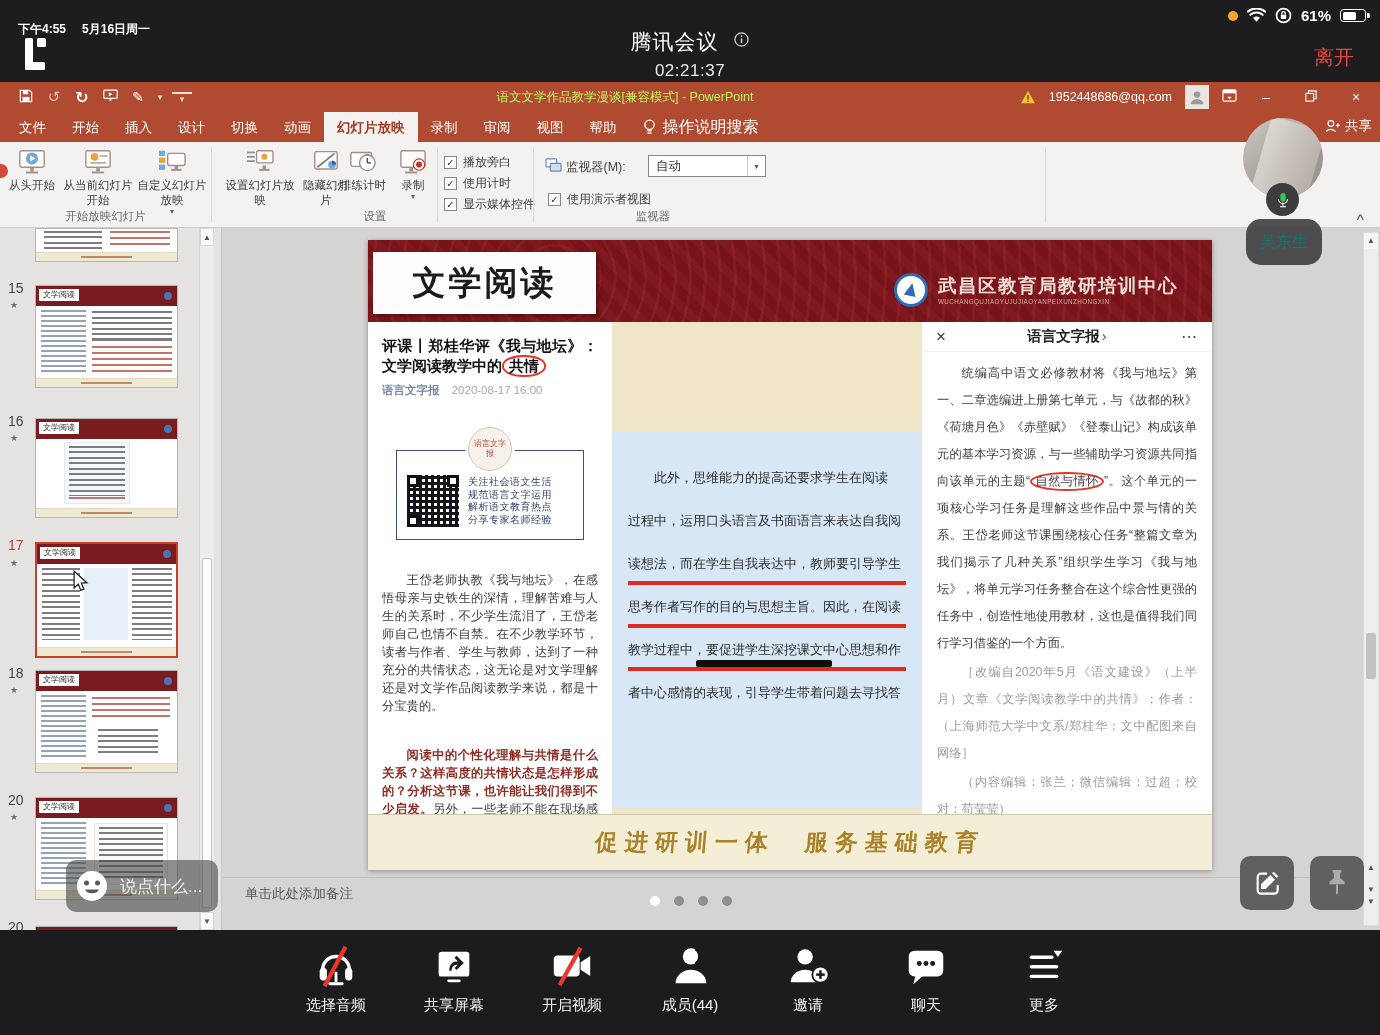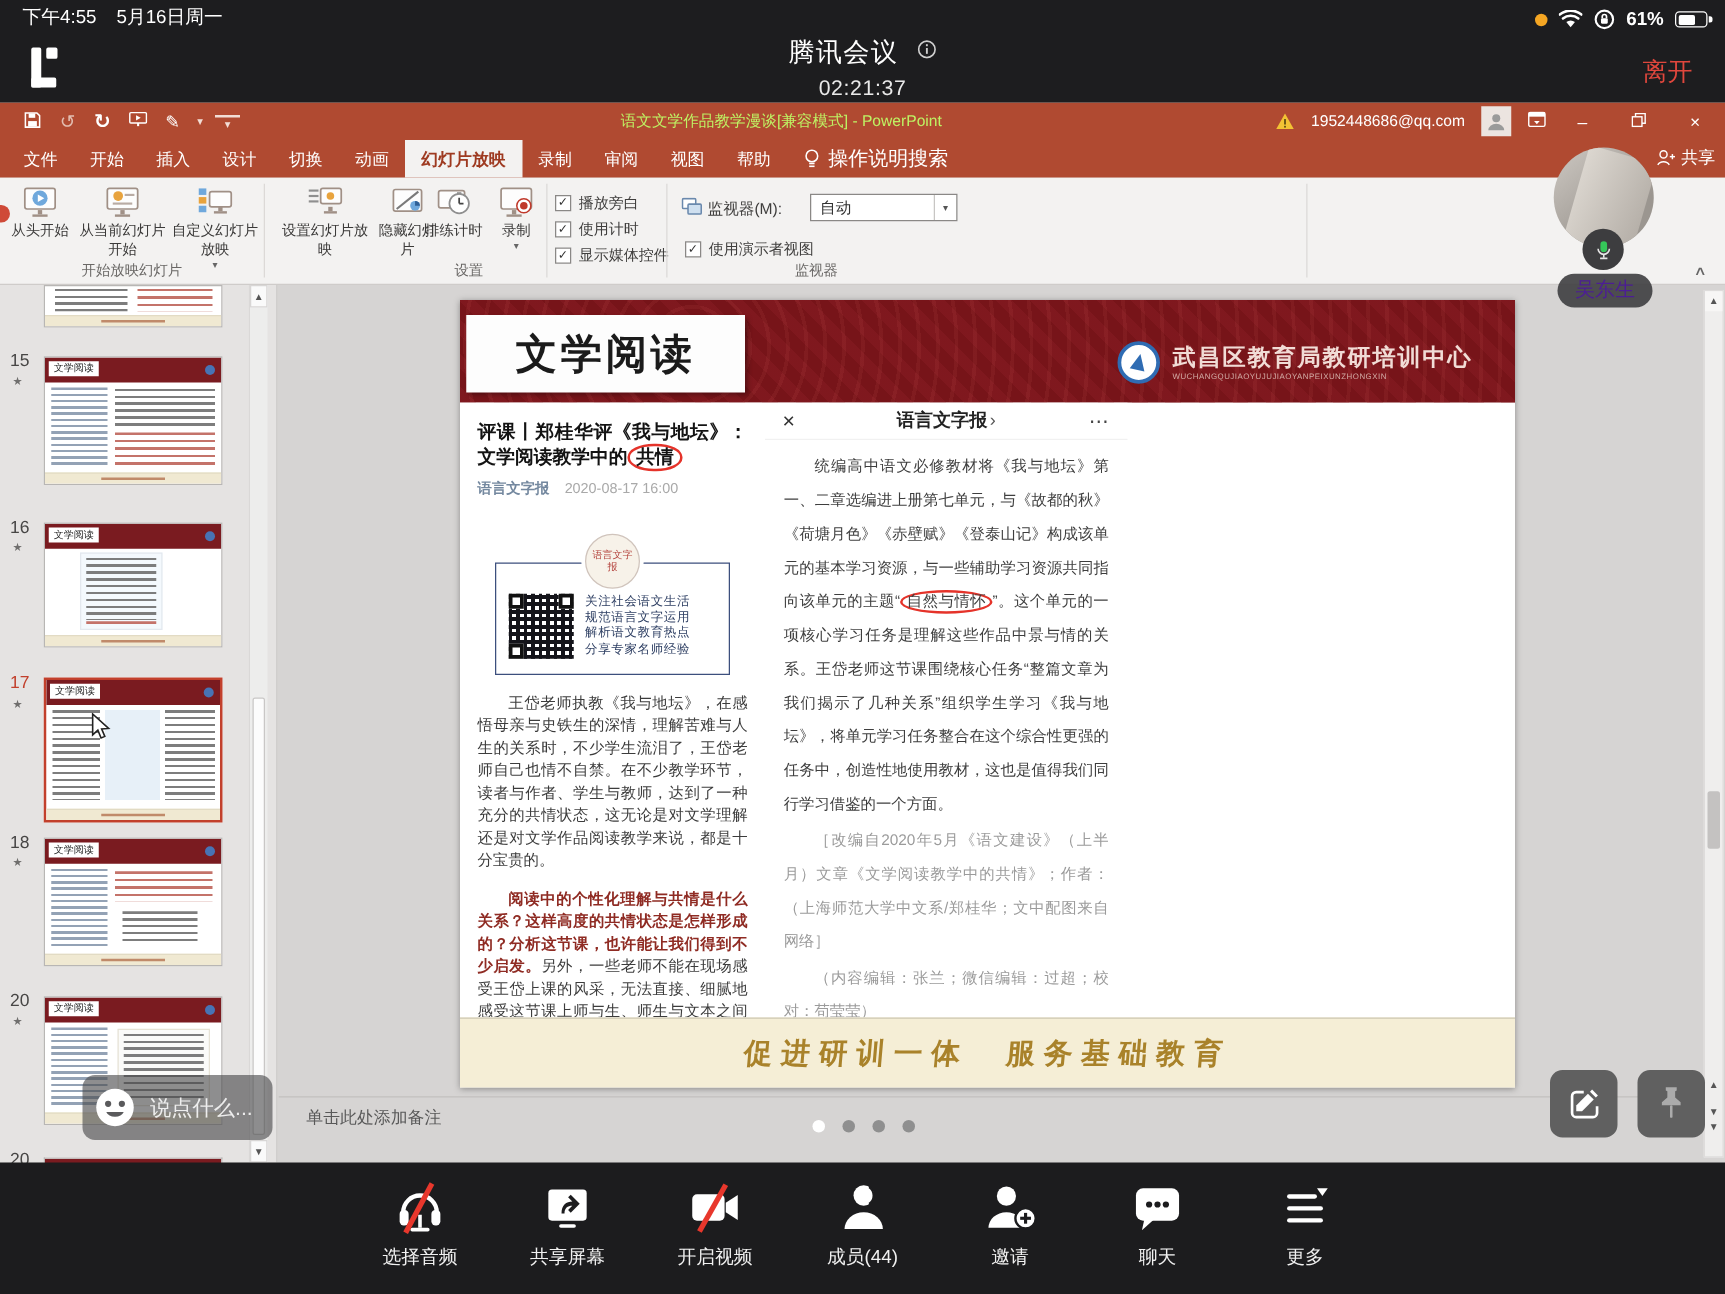--- a/index.html
+++ b/index.html
@@ -2,21 +2,21 @@
 <html><head>
 <meta charset="utf-8">
 <style>
   *{margin:0;padding:0;box-sizing:border-box}
   html,body{background:#333}
   body{font-family:"Liberation Sans","DejaVu Sans",sans-serif}
   #app{position:relative;width:1380px;height:1035px;background:#d8d6d5;overflow:hidden;margin:0 auto}
 
   
   .topbar{position:absolute;left:0;top:0;width:100%;height:82px;background:#1d1d1f;color:#fff;z-index:50}
-  .st-left{position:absolute;left:18px;top:4px;display:flex;gap:16px;font-size:15px;font-weight:normal}
+  .st-left{position:absolute;left:18px;top:21px;display:flex;gap:16px;font-size:12px;font-weight:bold}
   .st-right{position:absolute;right:14px;top:7px;display:flex;align-items:center;gap:9px;font-size:15px;font-weight:bold}
   .rec-dot{width:10px;height:10px;border-radius:50%;background:#f5a623;display:inline-block}
   .batt{position:relative;width:26px;height:13px;border:1.6px solid #fff;border-radius:3.5px}
   .batt i{position:absolute;left:1.5px;top:1.5px;bottom:1.5px;width:58%;background:#fff;border-radius:1.5px}
   .batt::after{content:"";position:absolute;right:-4.5px;top:2.8px;width:2.8px;height:5.4px;background:#fff;border-radius:0 2px 2px 0}
   .app-logo{position:absolute;left:25px;top:38px;width:23px;height:32px}
   .app-logo i{position:absolute;background:#fff;border-radius:1.5px}
   .lg-a{left:0;top:0;width:8px;height:32px}
   .lg-b{left:0;bottom:0;width:20px;height:8px}
   .lg-c{left:12px;top:0;width:9px;height:9px}
@@ -61,21 +61,21 @@
   .mon-label{position:absolute;left:566px;top:17px;font-size:12.5px;color:#3f3e3d}
   .mon-dd{position:absolute;left:648px;top:13px;width:118px;height:22px;background:#fff;border:1px solid #8a8886;font-size:12.5px;color:#333;display:flex;align-items:center;padding-left:7px;cursor:pointer}
   .mon-dd .arr{position:absolute;right:0;top:0;bottom:0;width:18px;border-left:1px solid #c8c6c4;display:flex;align-items:center;justify-content:center;font-size:8px;color:#555}
   .collapse-ribbon{position:absolute;right:16px;bottom:1px;font-size:13px;font-weight:bold;color:#666;cursor:pointer}
   .floatdot{position:absolute;left:-6px;top:164px;width:14px;height:14px;border-radius:50%;background:#cf4a38;z-index:30}
 
   
   .video-bubble{position:absolute;left:1243px;top:118px;width:80px;height:80px;border-radius:50%;background:linear-gradient(140deg,#cdc8c2,#9b9690 70%);overflow:hidden;z-index:40}
   .video-bubble::after{content:"";position:absolute;left:16px;top:4px;width:56px;height:86px;background:linear-gradient(100deg,#dcd7d0,#b3ada6);transform:rotate(16deg)}
   .mic-badge{position:absolute;left:1266px;top:183px;width:33px;height:33px;border-radius:50%;background:#3d3d3f;display:flex;align-items:center;justify-content:center;z-index:41}
-  .name-pill{position:absolute;left:1246px;top:219px;height:27px;border-radius:15px;background:rgba(62,62,64,.9);color:#4c1d95;font-size:16px;display:flex;align-items:center;padding:4px 14px;z-index:41}
+  .name-pill{position:absolute;left:1246px;top:219px;height:46px;border-radius:15px;background:rgba(62,62,64,.9);color:#0f766e;font-size:16px;display:flex;align-items:center;padding:4px 14px;z-index:41}
 
   
   .workarea{position:absolute;left:0;top:228px;width:100%;bottom:105px;background:#d6d4d3}
 
   
   .thumbs{position:absolute;left:0;top:0;width:222px;bottom:0;background:#e5e3e2;border-right:1px solid #c9c7c6}
   .th-num{position:absolute;left:8px;font-size:14px;color:#474645}
   .th-num.sel{color:#c2402c}
   .th-star{position:absolute;left:10px;font-size:9px;color:#6f6e6d}
   .thumb{position:absolute;left:35px;width:143px;background:#fff;border:1px solid #b8b6b4;overflow:hidden;cursor:pointer}
@@ -116,21 +116,21 @@
   .art-meta{margin-top:7px;font-size:11.5px;white-space:nowrap}
   .art-meta .src{color:#74889f;font-weight:bold;margin-right:9px}
   .art-meta .dt{color:#a9a9a9}
   .qrbox{position:relative;margin:52px auto 0;width:188px;height:90px;border:1.5px solid #3c4f7d}
   .stamp{position:absolute;left:50%;top:-24px;transform:translateX(-50%);width:44px;height:44px;border-radius:50%;background:#f7f2e9;border:1px solid #d0c4bc;box-shadow:0 0 0 3px #fff;display:flex;align-items:center;justify-content:center;text-align:center;font-size:8px;color:#b3403a;font-family:"DejaVu Serif","Liberation Serif",serif;line-height:1.25;padding:4px}
   .qr-row{position:absolute;left:10px;right:8px;top:24px;display:flex;align-items:center;gap:9px}
   .qr{position:relative;width:52px;height:52px;flex:none;background:repeating-linear-gradient(0deg,#14141a 0 3px,transparent 3px 6px),repeating-linear-gradient(90deg,#14141a 0 3px,#fff 3px 6px)}
   .qr i{position:absolute;width:12px;height:12px;background:#fff;border:3.5px solid #111}
   .qr .c1{left:0;top:0}.qr .c2{right:0;top:0}.qr .c3{left:0;bottom:0}
   .qr-lines{font-family:"DejaVu Serif","Liberation Serif",serif;font-size:10px;color:#2e3f63;line-height:12.5px;letter-spacing:.5px;white-space:nowrap}
-  .art-p{margin-top:13px;font-size:12.3px;line-height:18px;color:#3c3c3c;text-align:justify;text-indent:2em}
+  .art-p{margin-top:31px;font-size:12.3px;line-height:18px;color:#3c3c3c;text-align:justify;text-indent:2em}
   .art-p .lead{color:#8f2b23;font-weight:bold}
 
   .bluebox{position:absolute;left:0;top:110px;width:100%;height:375px;background:#d7e7f5;padding:24px 16px 0}
   .mline{font-size:13px;line-height:43px;color:#2d2d2d;white-space:nowrap}
   .mline.ind{padding-left:26px}
   .mline.u{box-shadow:inset 0 -4px 0 #e02b20}
   .blackbar{position:absolute;left:84px;top:228px;width:136px;height:7px;background:#0d0d0d;border-radius:2px}
 
   .rp-head{position:relative;height:30px;border-bottom:1px solid #f1f1f1;display:flex;align-items:center}
   .rp-close{position:absolute;left:14px;font-size:17px;color:#333;cursor:pointer}
@@ -550,20 +550,31 @@
                 <div>分享专家名师经验</div>
               </div>
             </div>
           </div>
           <div class="art-p">王岱老师执教《我与地坛》，在感悟母亲与史铁生的深情，理解苦难与人生的关系时，不少学生流泪了，王岱老师自己也情不自禁。在不少教学环节，读者与作者、学生与教师，达到了一种充分的共情状态，这无论是对文学理解还是对文学作品阅读教学来说，都是十分宝贵的。</div>
           <div class="art-p">
             <span class="lead">阅读中的个性化理解与共情是什么关系？这样高度的共情状态是怎样形成的？分析这节课，也许能让我们得到不少启发。</span><span>另外，一些老师不能在现场感受王岱上课的风采，无法直接、细腻地感受这节课上师与生、师生与文本之间的共情，阅读分析这篇课例，也许能稍微弥补一点遗憾。</span>
           </div>
         </div>
 
+        <div class="col-m">
+          <div class="bluebox">
+            <div class="mline ind">此外，思维能力的提高还要求学生在阅读</div>
+            <div class="mline">过程中，运用口头语言及书面语言来表达自我阅</div>
+            <div class="mline u">读想法，而在学生自我表达中，教师要引导学生</div>
+            <div class="mline u">思考作者写作的目的与思想主旨。因此，在阅读</div>
+            <div class="mline u">教学过程中，要促进学生深挖课文中心思想和作</div>
+            <div class="mline">者中心感情的表现，引导学生带着问题去寻找答</div>
+            <div class="blackbar"></div>
+          </div>
+        </div>
 
         <div class="col-r">
           <div class="rp-head">
             <span class="rp-close">×</span>
             <span class="rp-title">
               <span>语言文字报</span><span class="chev">›</span>
             </span>
             <span class="rp-more">⋯</span>
           </div>
           <div class="rp-body">

